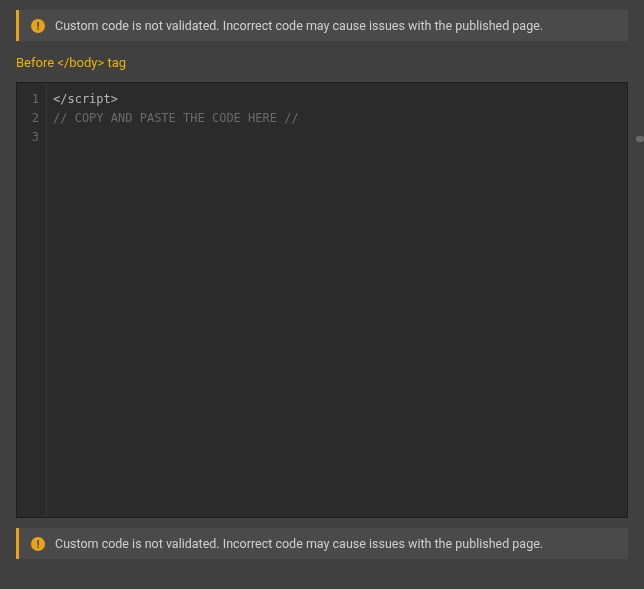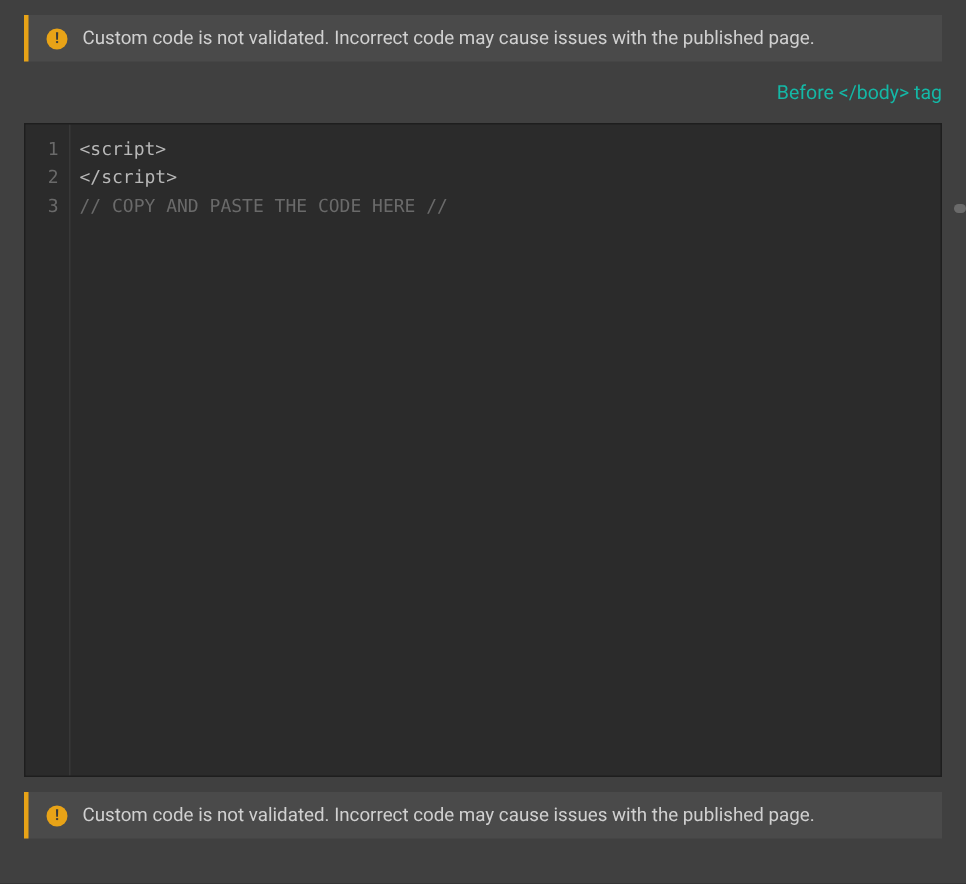--- a/index.html
+++ b/index.html
@@ -40,24 +40,23 @@
       font-weight: bold;
       left: 50%;
       top: 50%;
       transform: translate(-50%, -50%);
     }
     .alert-text {
       color: #d0d0d0;
       font-size: 12.5px;
     }
     .section-label {
-      color: #14b8a6;
+      color: #eab308;
       font-size: 13px;
       margin-bottom: 12px;
-      text-align: right;
     }
     .code-editor {
       background: #2b2b2b;
       border: 1px solid #1e1e1e;
       height: 436px;
       display: flex;
       margin-bottom: 10px;
       overflow: hidden;
     }
     .gutter {
@@ -111,21 +110,20 @@
 
 <div class="section-label">Before &lt;/body&gt; tag</div>
 
 <div class="code-editor">
   <div class="gutter">
     <div class="line-number">1</div>
     <div class="line-number">2</div>
     <div class="line-number">3</div>
   </div>
   <div class="code-content">
-    <div class="code-line"><span class="code-tag">&lt;script&gt;</span></div>
     <div class="code-line"><span class="code-tag">&lt;/script&gt;</span></div>
     <div class="code-line"><span class="code-comment">// COPY AND PASTE THE CODE HERE //</span></div>
   </div>
 </div>
 
 <div class="alert-bar">
   <span class="alert-icon"></span>
   <span class="alert-text">Custom code is not validated. Incorrect code may cause issues with the published page.</span>
 </div>
 

